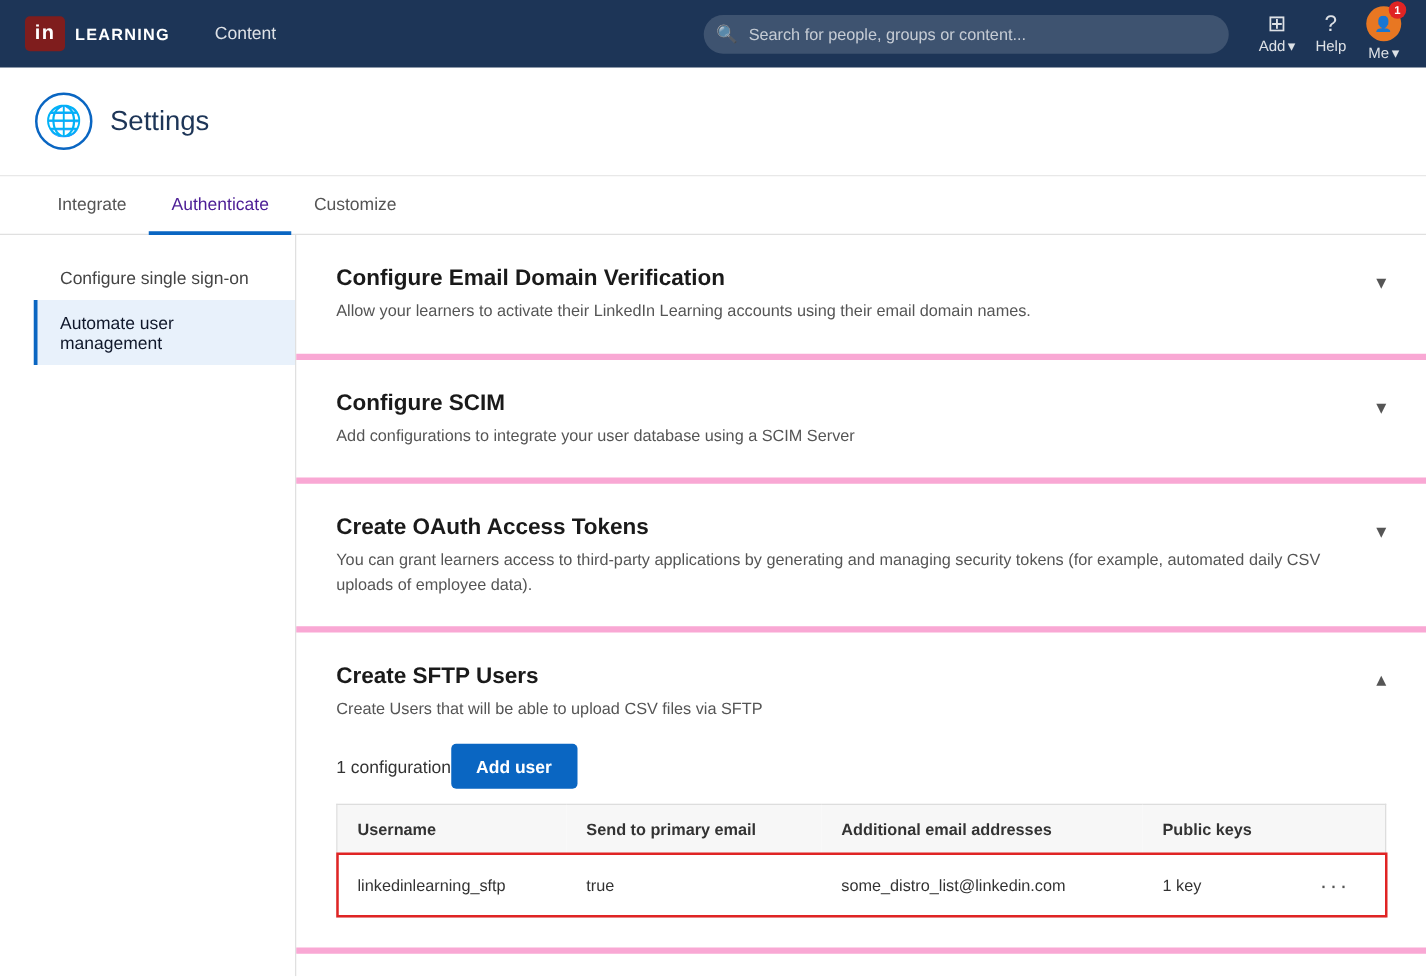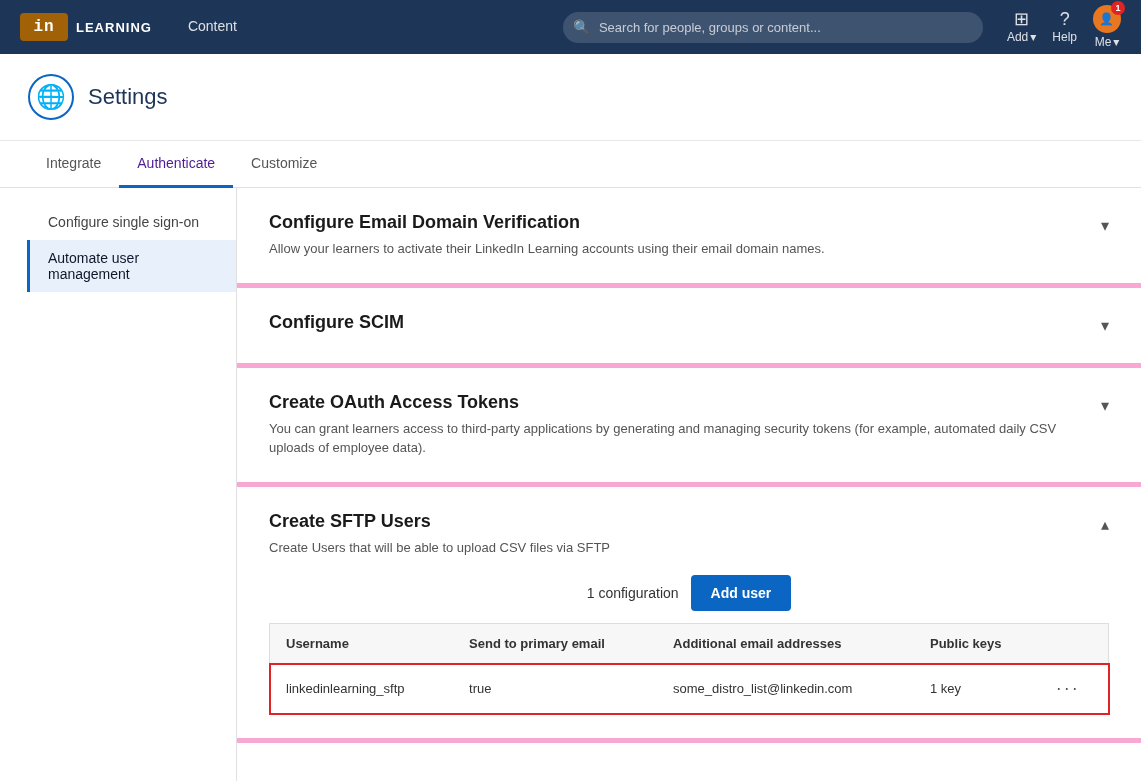--- a/index.html
+++ b/index.html
@@ -17,31 +17,31 @@
     .nav-brand {
       display: flex;
       align-items: center;
       gap: 8px;
       color: #fff;
       font-weight: 700;
       font-size: 13px;
       letter-spacing: 1px;
     }
     .linkedin-icon {
-      width: 48px;
+      width: 32px;
       height: 28px;
-      background: #a16207;
+      background: #7f1d1d;
       border-radius: 4px;
       display: flex;
       align-items: center;
       justify-content: center;
       font-weight: 900;
       color: #fff;
       font-size: 16px;
-      font-family: Liberation Mono, monospace;
+      font-family: Liberation Sans, sans-serif;
     }
     .nav-links {
       display: flex;
       gap: 4px;
       flex-direction: column;
     }
     .nav-link {
       color: rgba(255,255,255,0.85);
       padding: 0 12px;
       height: 54px;
@@ -233,24 +233,23 @@
       margin-top: 4px;
       flex-shrink: 0;
     }
 
     
     .sftp-config {
       margin-top: 18px;
     }
     .sftp-controls {
       display: flex;
-      justify-content: center;
+      justify-content: flex-start;
       align-items: center;
       margin-bottom: 12px;
-      gap: 12px;
     }
     .config-count {
       font-size: 14px;
       color: #333;
     }
     .add-user-btn {
       background: #0a66c2;
       color: #fff;
       border: none;
       padding: 10px 20px;
@@ -359,20 +358,21 @@
           <div class="accordion-desc">Allow your learners to activate their LinkedIn Learning accounts using their email domain names.</div>
         </div>
         <div class="chevron">▾</div>
       </div>
     </div>
 
     <div class="accordion-section">
       <div class="accordion-header">
         <div>
           <div class="accordion-title">Configure SCIM</div>
+          <div class="accordion-desc">Add configurations to integrate your user database using a SCIM Server</div>
         </div>
         <div class="chevron">▾</div>
       </div>
     </div>
 
     <div class="accordion-section">
       <div class="accordion-header">
         <div>
           <div class="accordion-title">Create OAuth Access Tokens</div>
           <div class="accordion-desc">You can grant learners access to third-party applications by generating and managing security tokens (for example, automated daily CSV uploads of employee data).</div>

